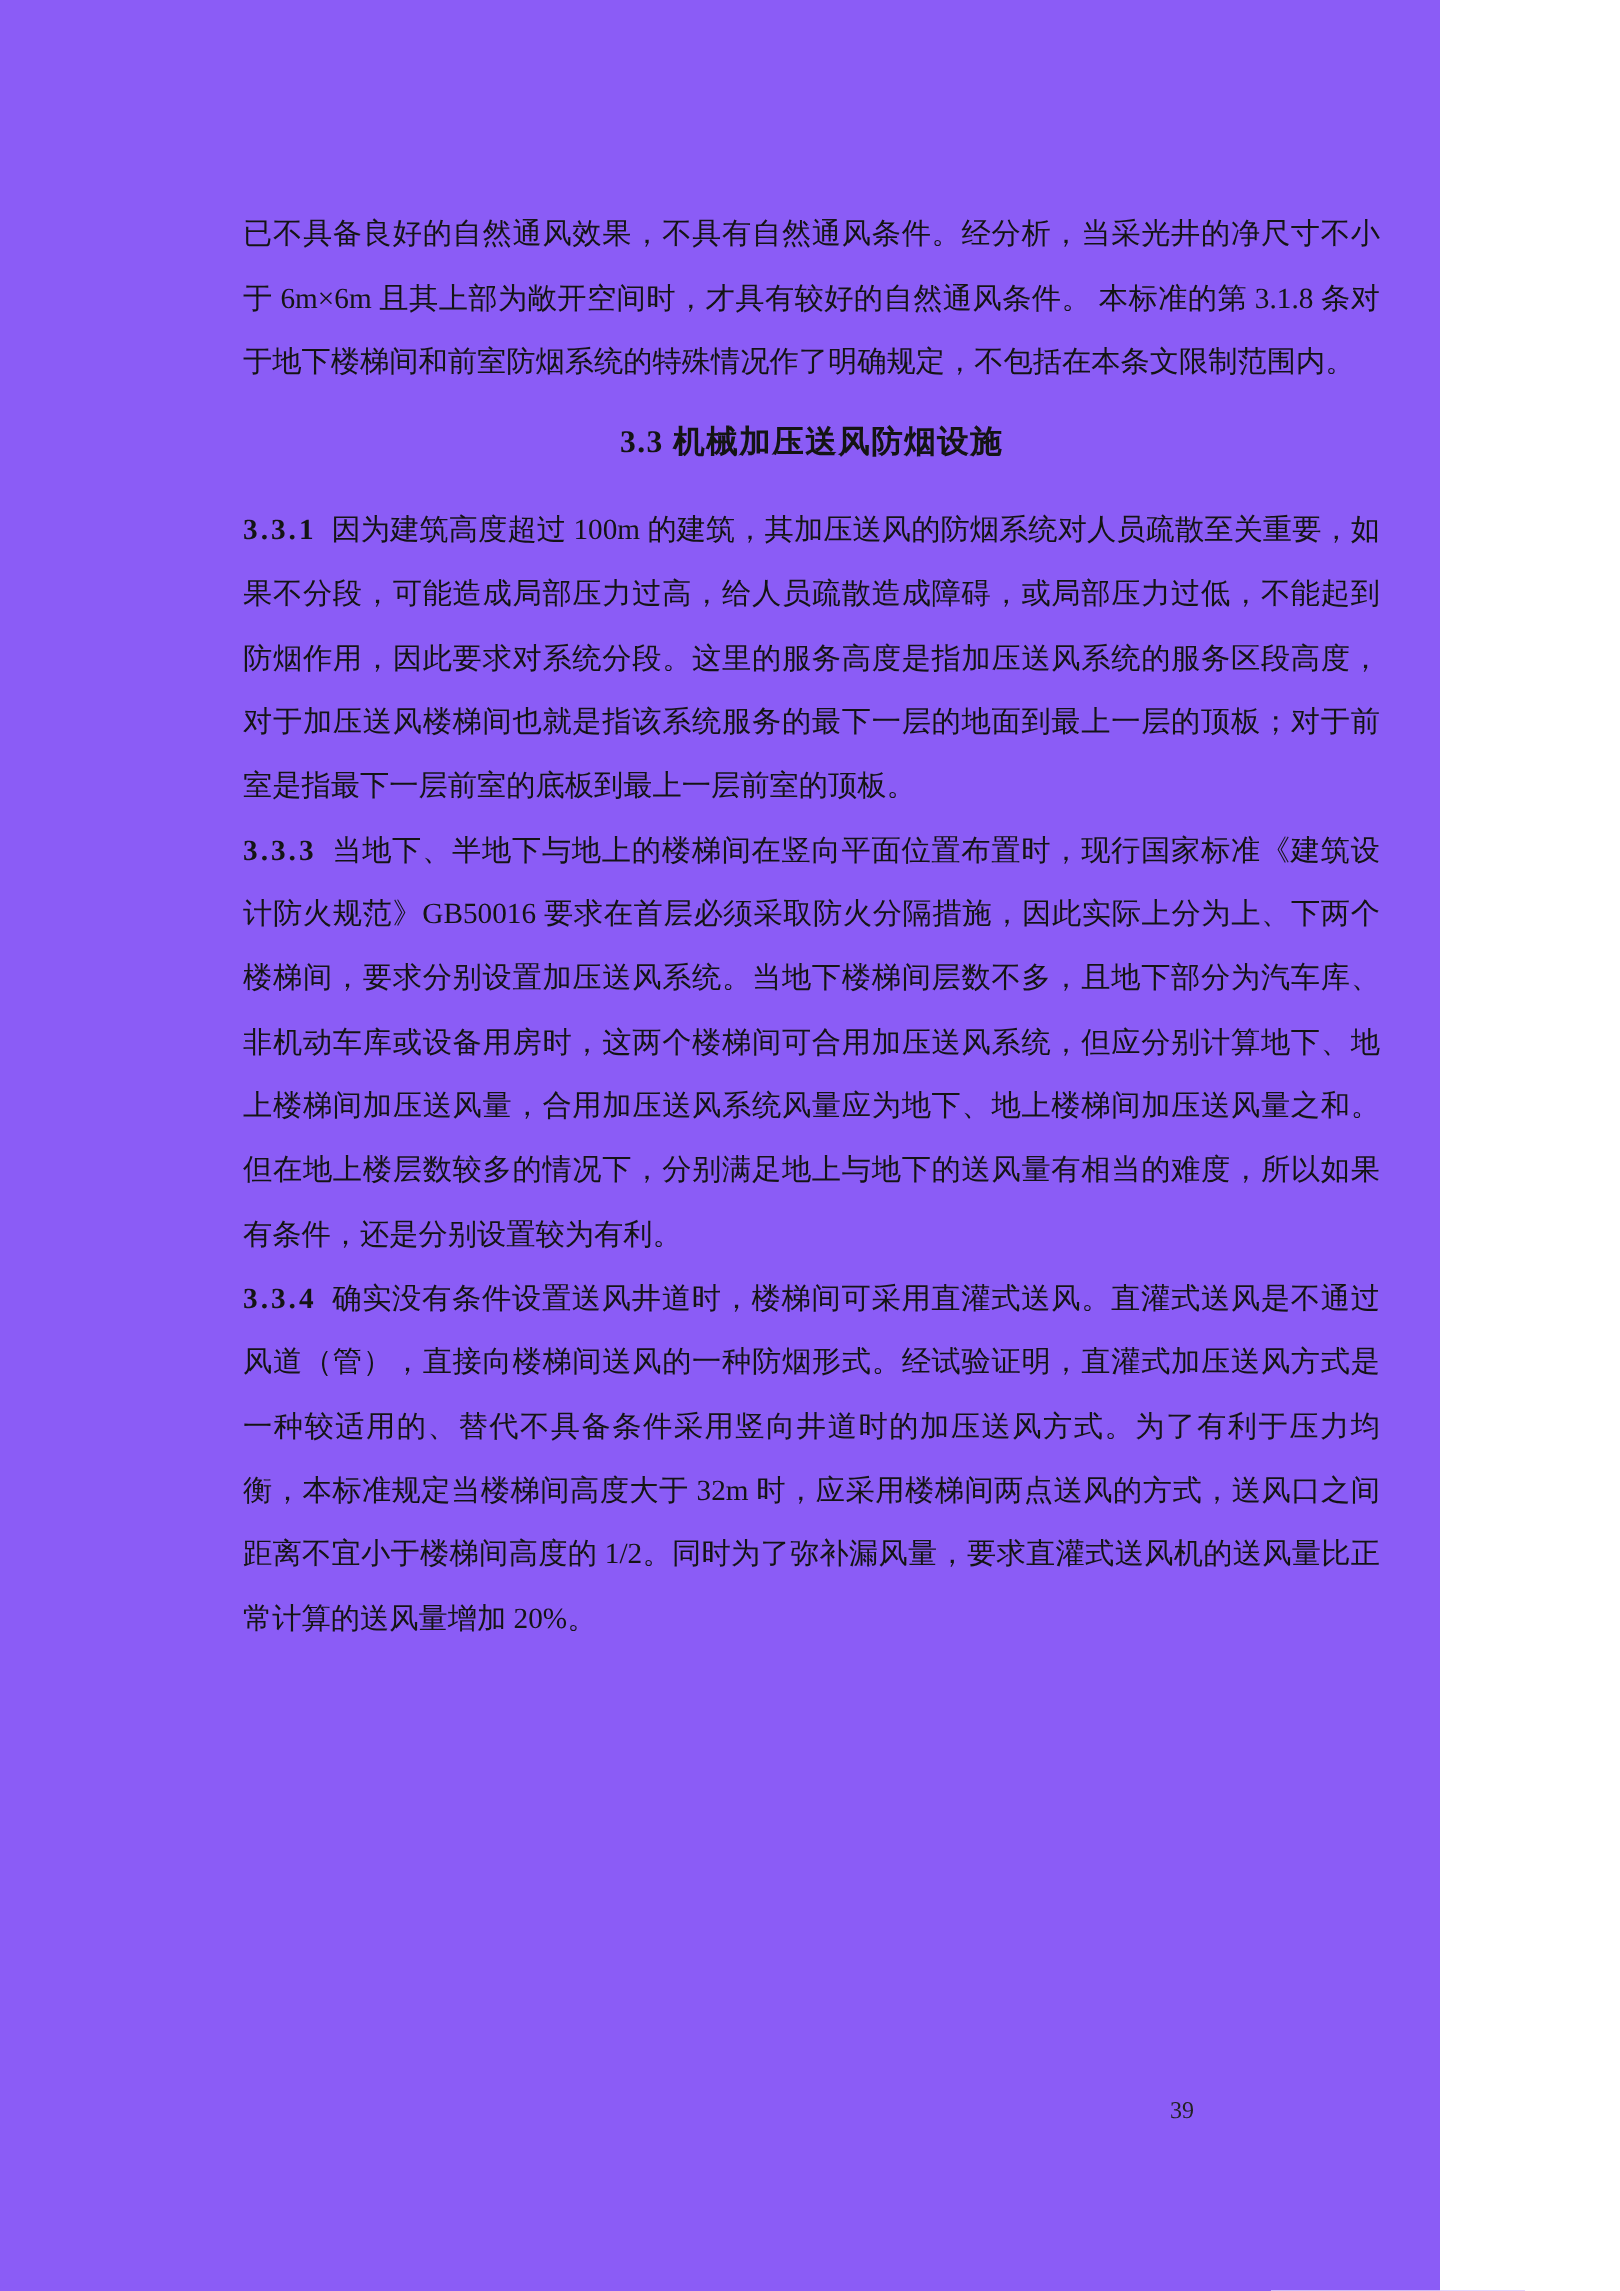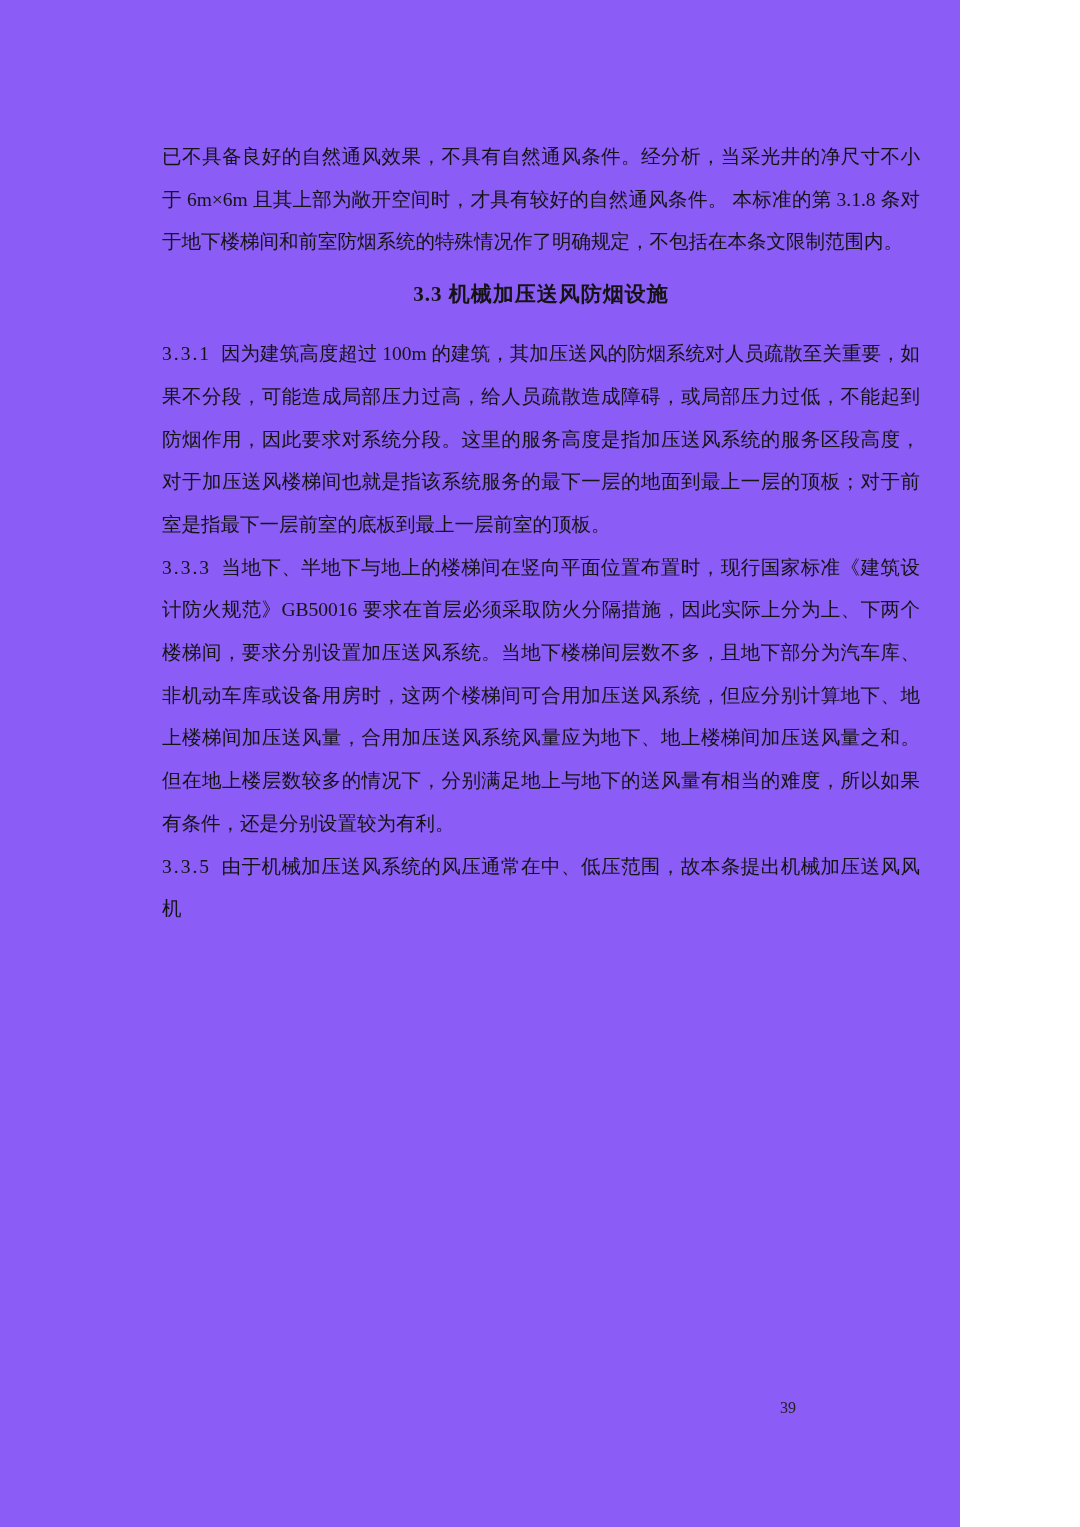--- a/index.html
+++ b/index.html
@@ -19,21 +19,21 @@
     width: 758px;
   }
   .para {
     margin: 0;
     font-size: 19.5px;
     line-height: 42.7px;
     text-align: justify;
     word-break: break-all;
   }
   .para .num {
-    font-weight: normal;
+    font-weight: bold;
     letter-spacing: 2px;
     margin-right: 10px;
     white-space: nowrap;
   }
   .para.indent { text-indent: 2em; }
   .heading {
     margin: 8px 0 17px 0;
     font-size: 21px;
     line-height: 44px;
     font-weight: bold;
@@ -56,21 +56,21 @@
   <div class="content">
 
     <p class="para"><span>已不具备良好的自然通风效果，不具有自然通风条件。经分析，当采光井的净尺寸不小于 6m×6m 且其上部为敞开空间时，才具有较好的自然通风条件。 本标准的第 3.1.8 条对于地下楼梯间和前室防烟系统的特殊情况作了明确规定，不包括在本条文限制范围内。</span></p>
 
     <h2 class="heading">3.3 机械加压送风防烟设施</h2>
 
     <p class="para"><span class="num">3.3.1</span><span>因为建筑高度超过 100m 的建筑，其加压送风的防烟系统对人员疏散至关重要，如果不分段，可能造成局部压力过高，给人员疏散造成障碍，或局部压力过低，不能起到防烟作用，因此要求对系统分段。这里的服务高度是指加压送风系统的服务区段高度，对于加压送风楼梯间也就是指该系统服务的最下一层的地面到最上一层的顶板；对于前室是指最下一层前室的底板到最上一层前室的顶板。</span></p>
 
     <p class="para"><span class="num">3.3.3</span><span>当地下、半地下与地上的楼梯间在竖向平面位置布置时，现行国家标准《建筑设计防火规范》GB50016 要求在首层必须采取防火分隔措施，因此实际上分为上、下两个楼梯间，要求分别设置加压送风系统。当地下楼梯间层数不多，且地下部分为汽车库、非机动车库或设备用房时，这两个楼梯间可合用加压送风系统，但应分别计算地下、地上楼梯间加压送风量，合用加压送风系统风量应为地下、地上楼梯间加压送风量之和。但在地上楼层数较多的情况下，分别满足地上与地下的送风量有相当的难度，所以如果有条件，还是分别设置较为有利。</span></p>
 
+    <p class="para"><span class="num">3.3.4</span><span>确实没有条件设置送风井道时，楼梯间可采用直灌式送风。直灌式送风是不通过风道（管），直接向楼梯间送风的一种防烟形式。经试验证明，直灌式加压送风方式是一种较适用的、替代不具备条件采用竖向井道时的加压送风方式。为了有利于压力均衡，本标准规定当楼梯间高度大于 32m 时，应采用楼梯间两点送风的方式，送风口之间距离不宜小于楼梯间高度的 1/2。同时为了弥补漏风量，要求直灌式送风机的送风量比正常计算的送风量增加 20%。</span></p>
 
 
 
-    <p class="para"><span class="num">3.3.5</span><span>由于机械加压送风系统的风压通常在中、低压范围，故本条提出机械加压送风风机</span></p>
 
   </div>
 
   <div class="page-number">39</div>
 </div>
 
 </body></html>

